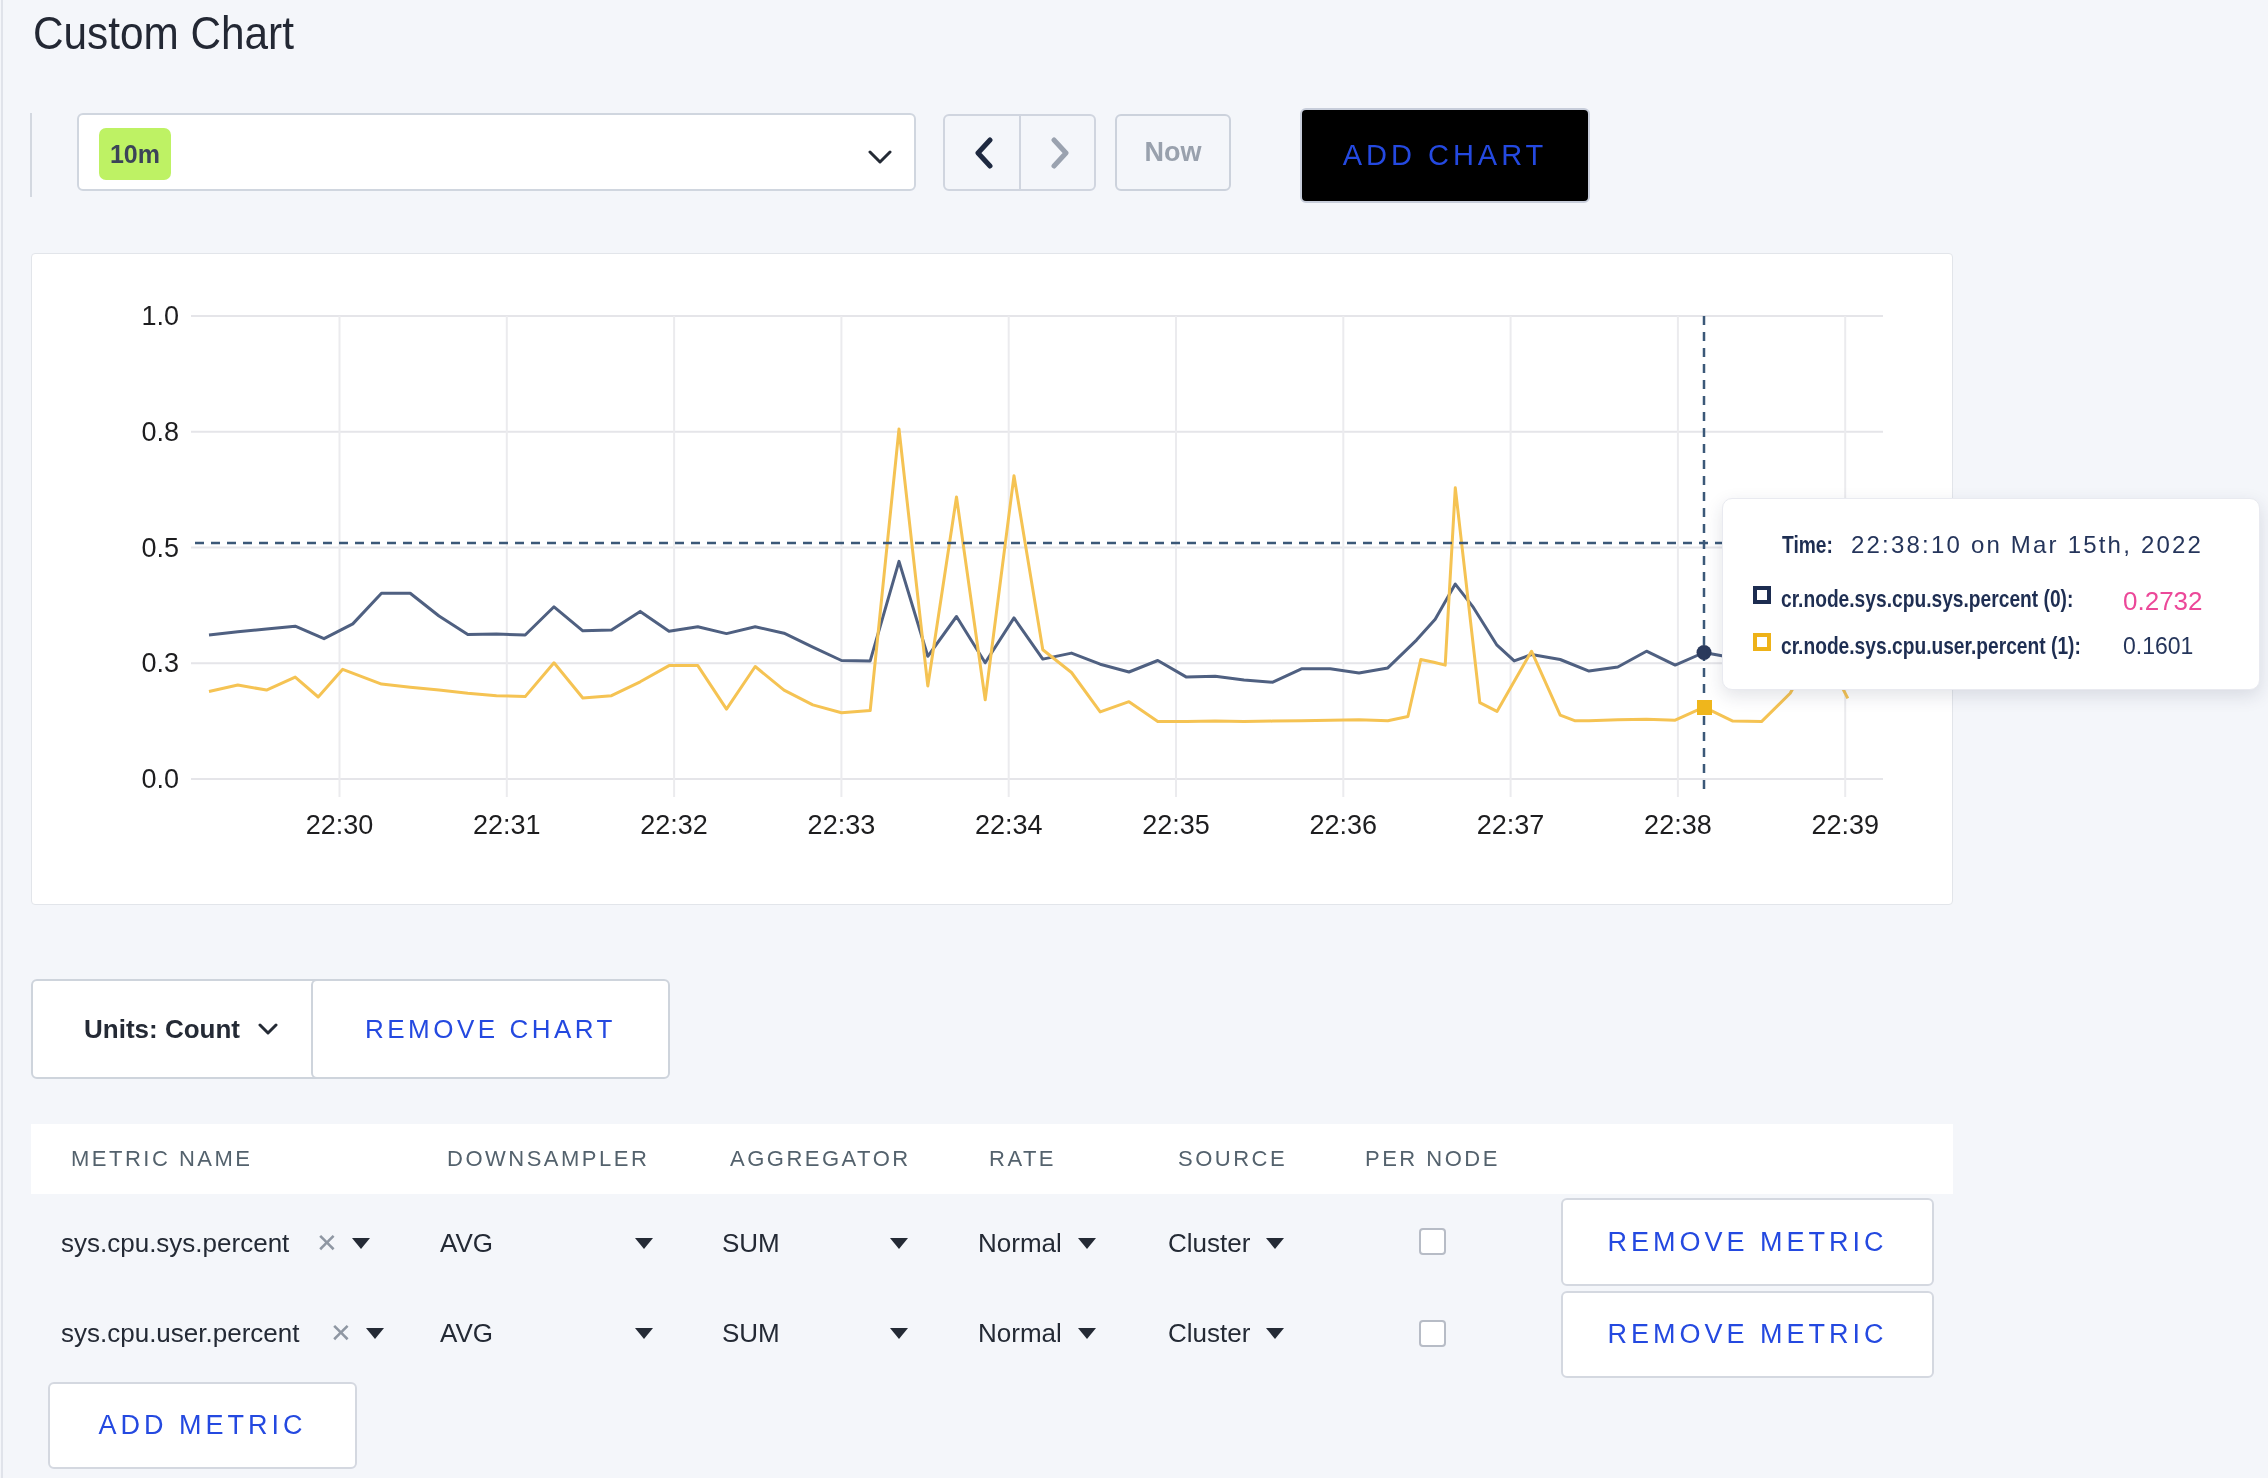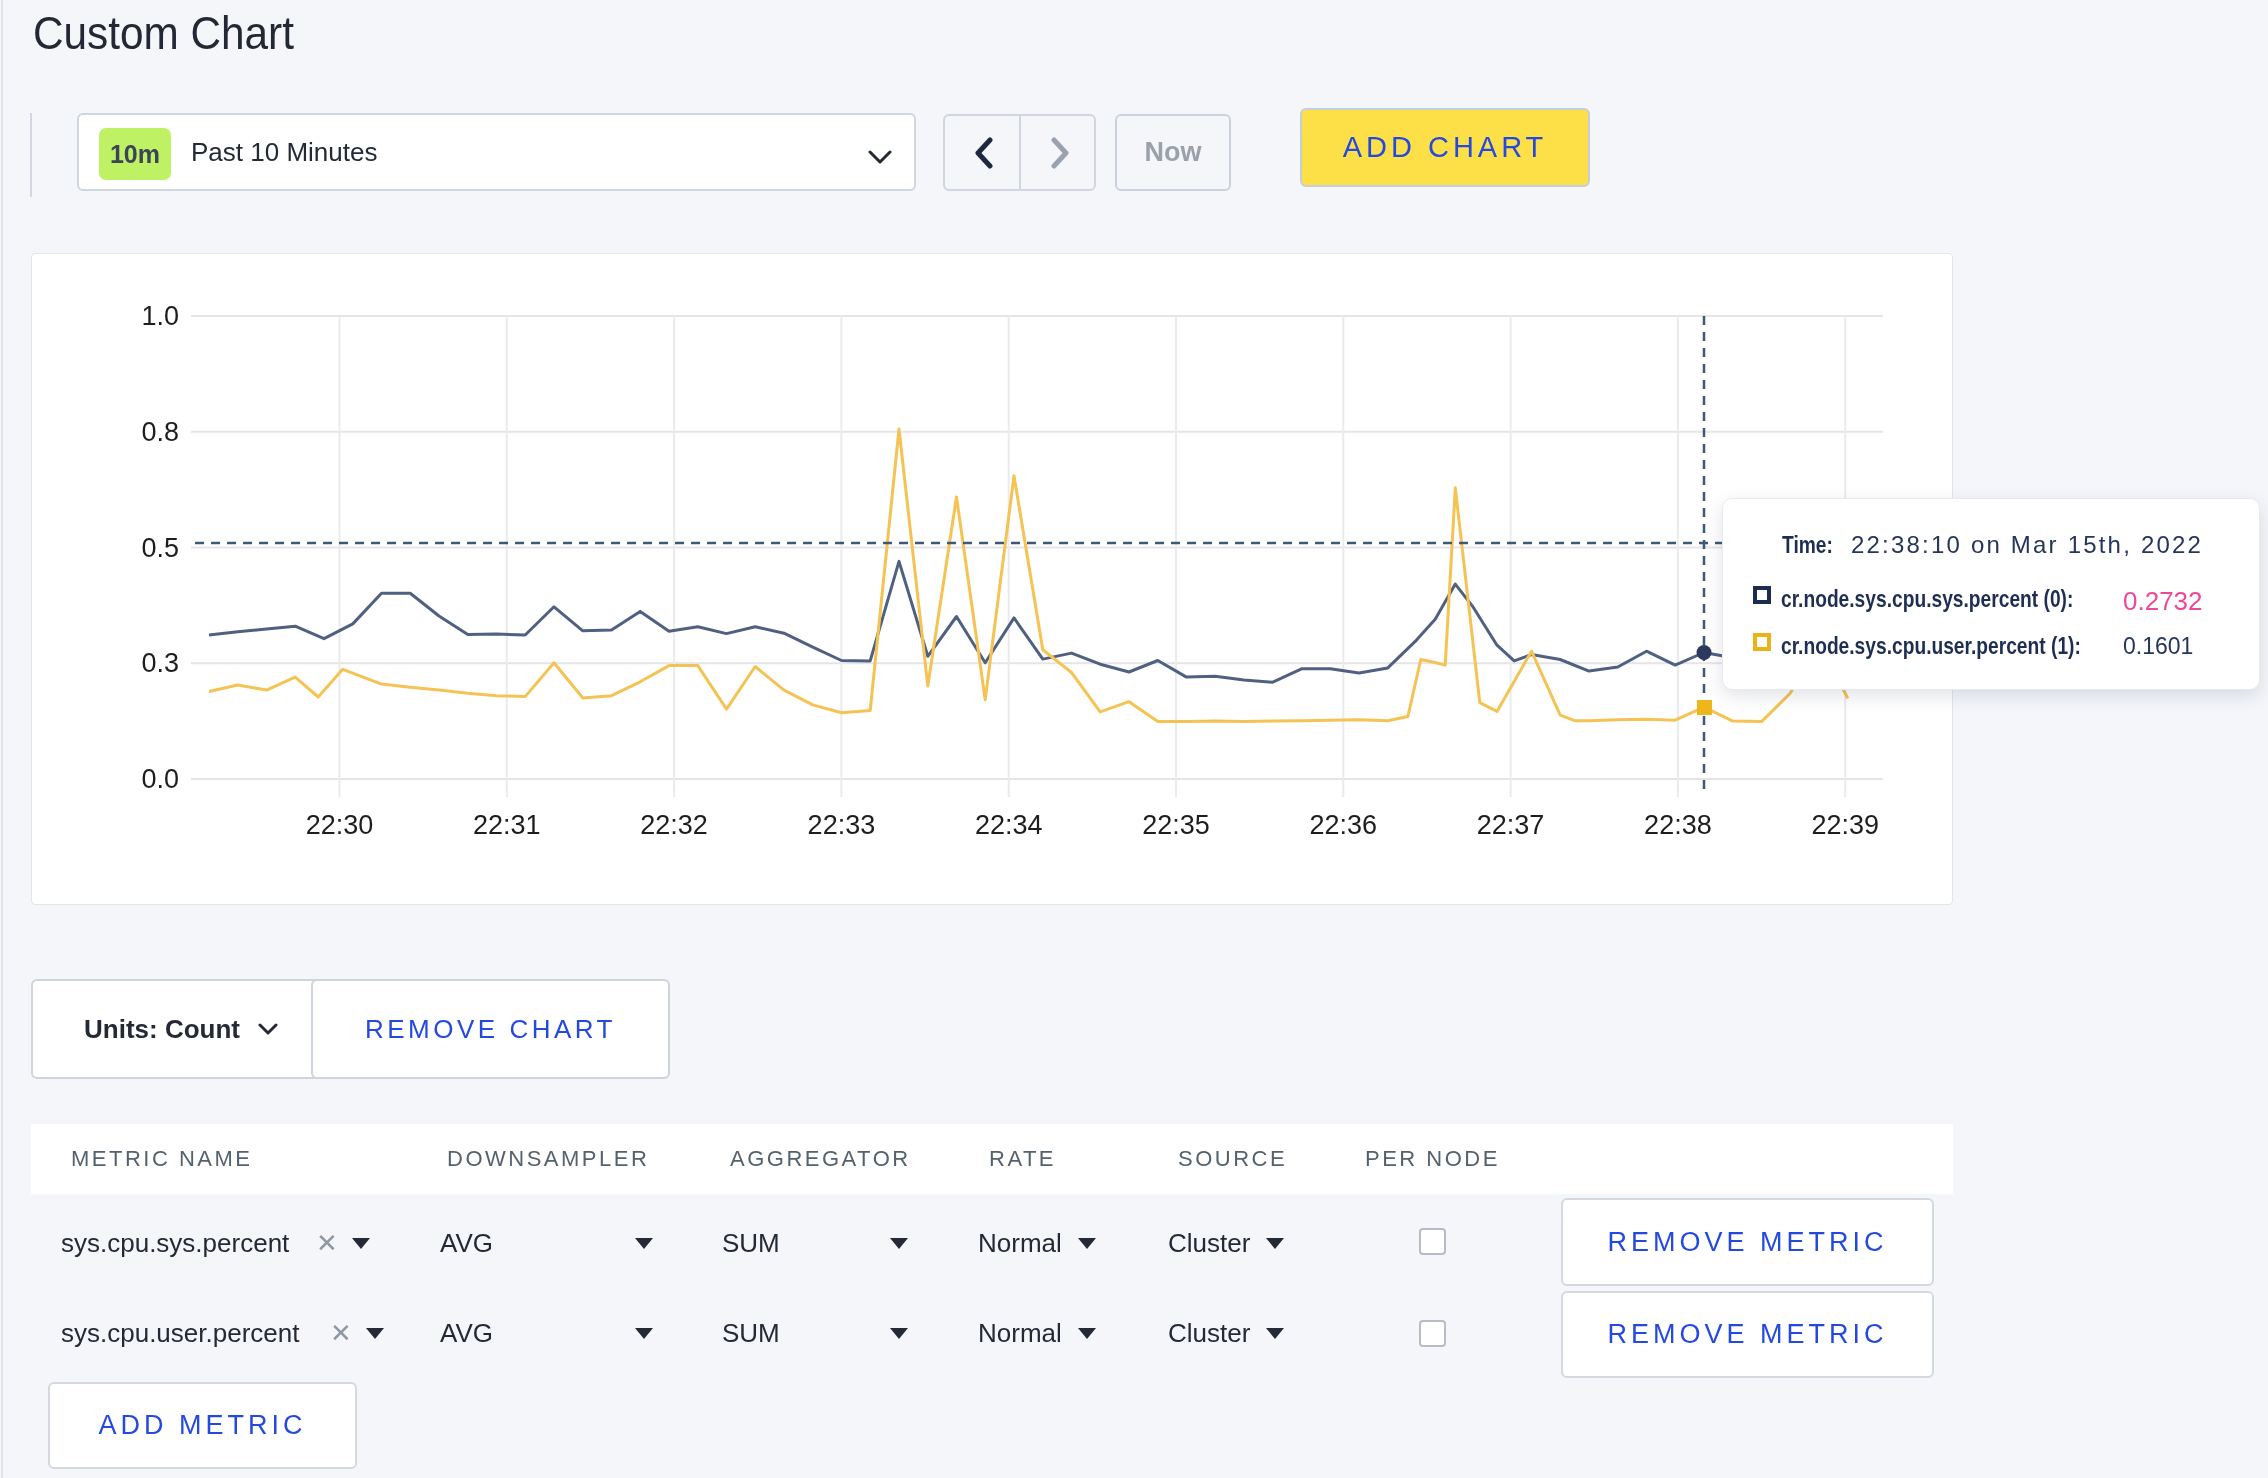--- a/index.html
+++ b/index.html
@@ -13,41 +13,40 @@
 <body>
 
 <div class="abs" style="left:1px; top:0; width:2px; height:1478px; background:#e0e3ea;"></div>
 
 <div class="abs" style="left:33px; top:5px; font-size:47px; color:#232834; font-weight:500; transform:scaleX(0.90); transform-origin:left;">Custom Chart</div>
 
 <div class="abs" style="left:30px; top:113px; width:2px; height:84px; background:#d3d8e0;"></div>
 
 <div class="abs" style="left:77px; top:113px; width:839px; height:78px; background:#fff; border:2px solid #d0d6df; border-radius:6px;">
   <div class="abs" style="left:20px; top:13px; width:72px; height:52px; background:#bef264; border-radius:7px; display:flex; align-items:center; justify-content:center; font-size:25px; font-weight:bold; color:#3c4458;">10m</div>
-  <div class="abs" style="left:112px; top:0; height:74px; display:flex; align-items:center; font-size:26px; color:#242a35;">Past 10 Minutes</div>
   <svg class="abs" style="left:789px; top:35px;" width="24" height="14" viewBox="0 0 24 14">
       <polyline points="2,2 12,12 22,2" fill="none" stroke="#242a35" stroke-width="3" stroke-linecap="round" stroke-linejoin="round"></polyline>
     </svg>
 </div>
 
 <div class="abs" style="left:943px; top:114px; width:153px; height:77px; border:2px solid #d0d5df; border-radius:6px;">
   <div class="abs" style="left:74px; top:0; width:2px; height:73px; background:#d0d5df;"></div>
   <svg class="abs" style="left:29px; top:21px;" width="20" height="32" viewBox="0 0 20 32">
       <polyline points="16,3 4,16 16,29" fill="none" stroke="#1e2940" stroke-width="5" stroke-linecap="round" stroke-linejoin="round"></polyline>
     </svg>
   <svg class="abs" style="left:105px; top:21px;" width="20" height="32" viewBox="0 0 20 32">
       <polyline points="4,3 16,16 4,29" fill="none" stroke="#9aa2af" stroke-width="5" stroke-linecap="round" stroke-linejoin="round"></polyline>
     </svg>
 </div>
 
 <div class="btn" style="left:1115px; top:114px; width:116px; height:77px;">
   <span style="font-size:27px; font-weight:600; color:#99a1ad;">Now</span>
 </div>
 
-<div class="btn" style="left:1300px; top:108px; width:290px; height:79px; background:#fde047; border-color:#c7cdda;">
+<div class="btn" style="left:1300px; top:108px; width:290px; height:95px; background:#000000; border-color:#c7cdda;">
   <span class="bluetxt" style="font-size:29px;">ADD CHART</span>
 </div>
 
 <div class="abs" style="left:31px; top:253px; width:1922px; height:652px; background:#fff; border:1px solid #e2e5ea; border-radius:4px;"></div>
 
 <svg class="abs" style="left:0; top:0;" width="2268" height="1478" viewBox="0 0 2268 1478">
 
   <g stroke="#e5e5e9" stroke-width="2">
     <line x1="191" y1="316" x2="1883" y2="316"></line>
     <line x1="191" y1="431.7" x2="1883" y2="431.7"></line>

